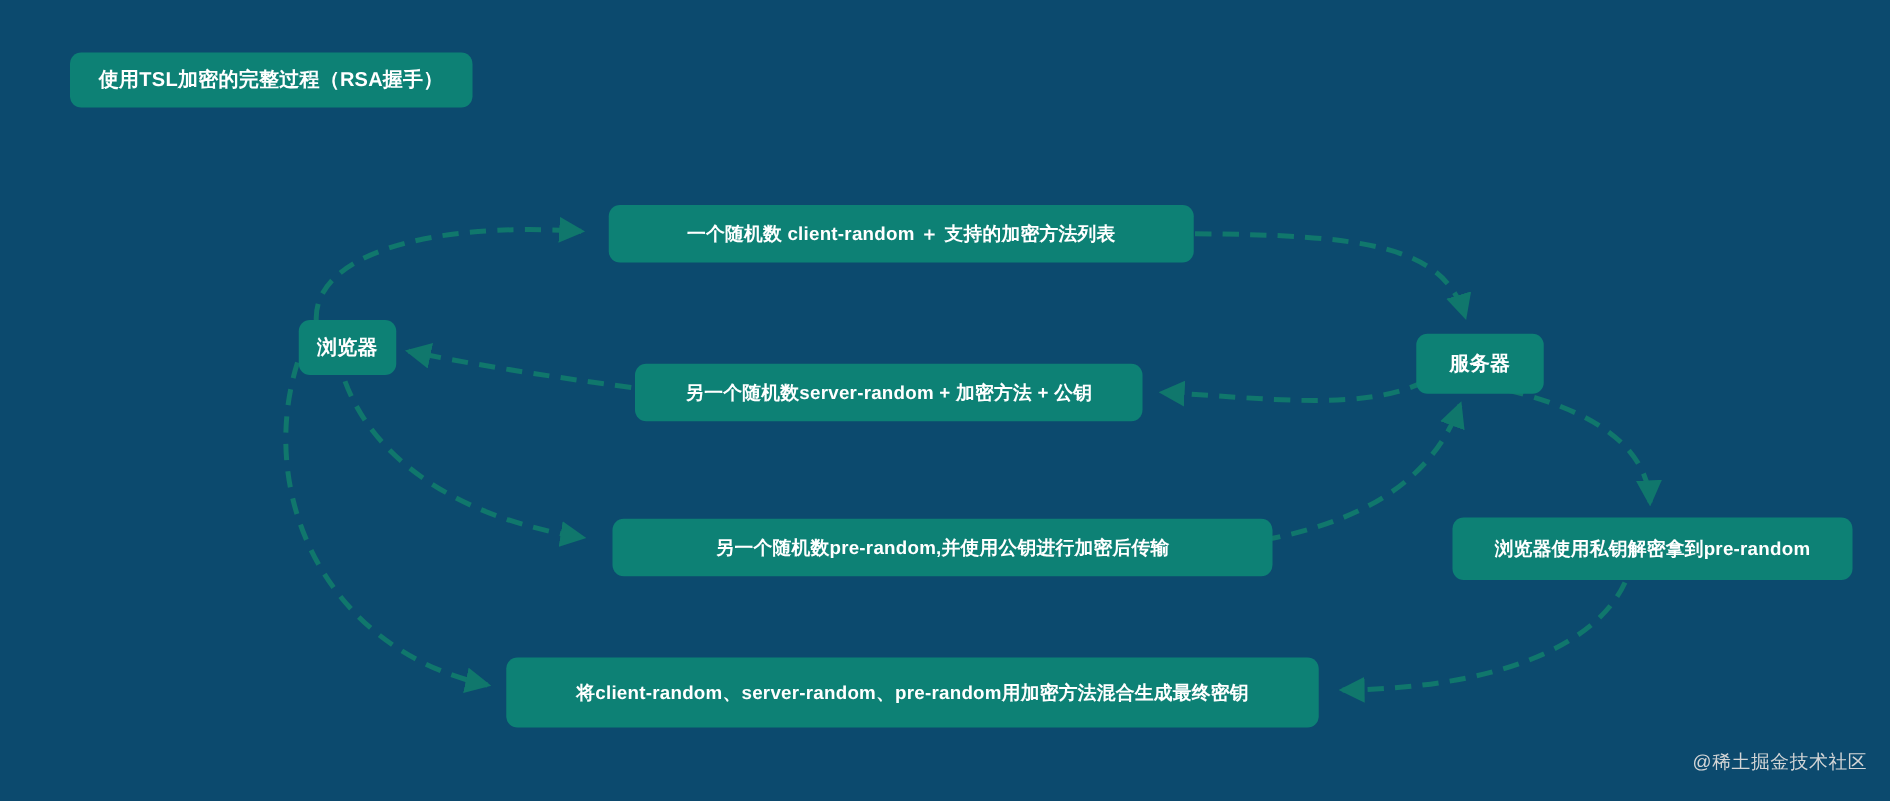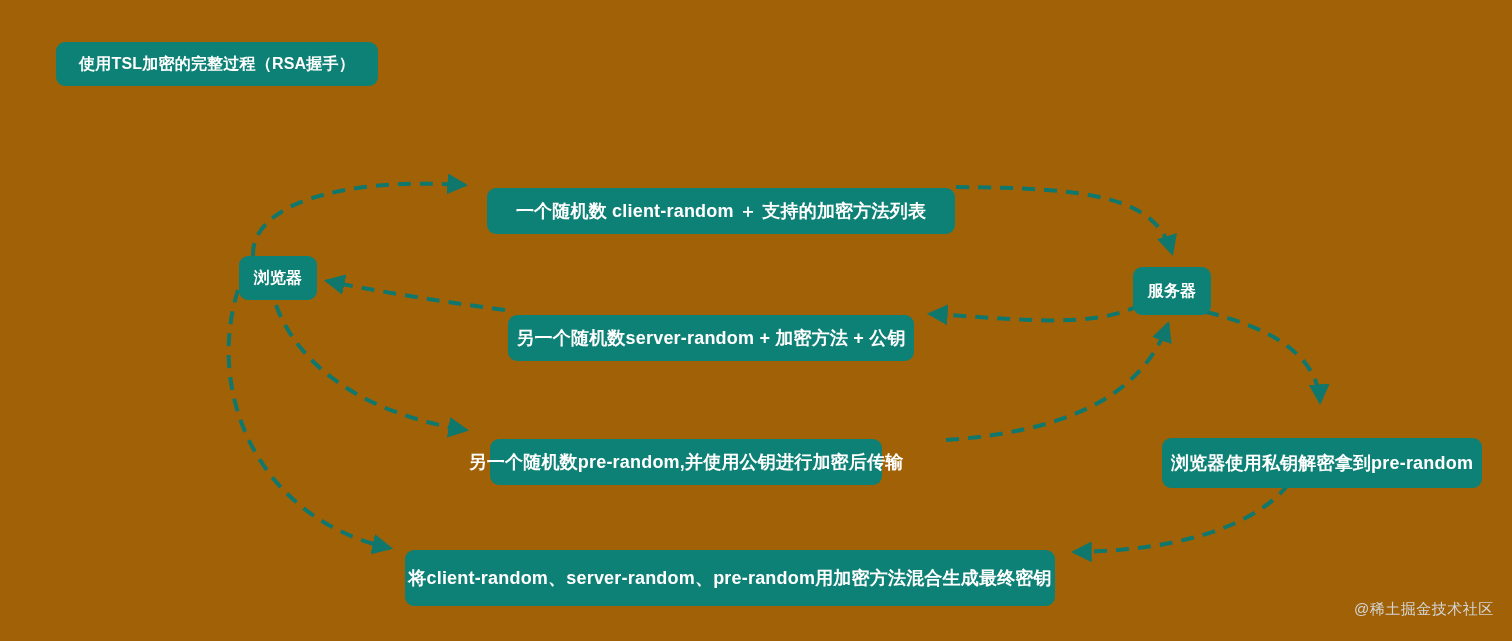--- a/index.html
+++ b/index.html
@@ -4,21 +4,21 @@
 <style>
   html, body {
     margin: 0;
     padding: 0;
     background: #ffffff;
   }
   #canvas {
     position: relative;
     width: 1512px;
     height: 641px;
-    background: #a16207;
+    background: #0c4a6e;
     overflow: hidden;
     font-family: "Liberation Sans", "DejaVu Sans", sans-serif;
   }
   svg.edges {
     position: absolute;
     left: 0;
     top: 0;
     width: 1512px;
     height: 641px;
     pointer-events: none;
@@ -41,23 +41,22 @@
   .node.title-node {
     font-size: 16px;
     font-weight: 700;
   }
   .node.endpoint {
     font-size: 16px;
     font-weight: 700;
     padding: 0 12px;
   }
   .node.msg {
-    font-size: 18px;
+    font-size: 15px;
     font-weight: 700;
-    margin-top: 24px;
   }
   .watermark {
     position: absolute;
     color: #d3d5d6;
     font-size: 15px;
     font-weight: 400;
     letter-spacing: 0.5px;
     white-space: nowrap;
     margin-left: 32px;
   }
@@ -98,37 +97,37 @@
   </div>
 
   <div class="node msg" style="left:487px; top:164px; width:468px; height:46px;">
     <span>一个随机数 client-random ＋ 支持的加密方法列表</span>
   </div>
 
   <div class="node msg" style="left:508px; top:291px; width:406px; height:46px;">
     <span>另一个随机数server-random + 加密方法 + 公钥</span>
   </div>
 
-  <div class="node msg" style="left:490px; top:415px; width:392px; height:46px;">
+  <div class="node msg" style="left:490px; top:415px; width:528px; height:46px;">
     <span>另一个随机数pre-random,并使用公钥进行加密后传输</span>
   </div>
 
   <div class="node msg" style="left:1162px; top:414px; width:320px; height:50px;">
     <span>浏览器使用私钥解密拿到pre-random</span>
   </div>
 
   <div class="node msg" style="left:405px; top:526px; width:650px; height:56px;">
     <span>将client-random、server-random、pre-random用加密方法混合生成最终密钥</span>
   </div>
 
   <div class="node endpoint" style="left:239px; top:256px; width:78px; height:44px;">
     <span>浏览器</span>
   </div>
 
-  <div class="node endpoint" style="left:1133px; top:267px; width:78px; height:48px;">
+  <div class="node endpoint" style="left:1133px; top:267px; width:102px; height:48px;">
     <span>服务器</span>
   </div>
 
   <div class="watermark" style="left:1322px; top:600px;">
     <span>@稀土掘金技术社区</span>
   </div>
 
 </div>
 
 </body></html>

